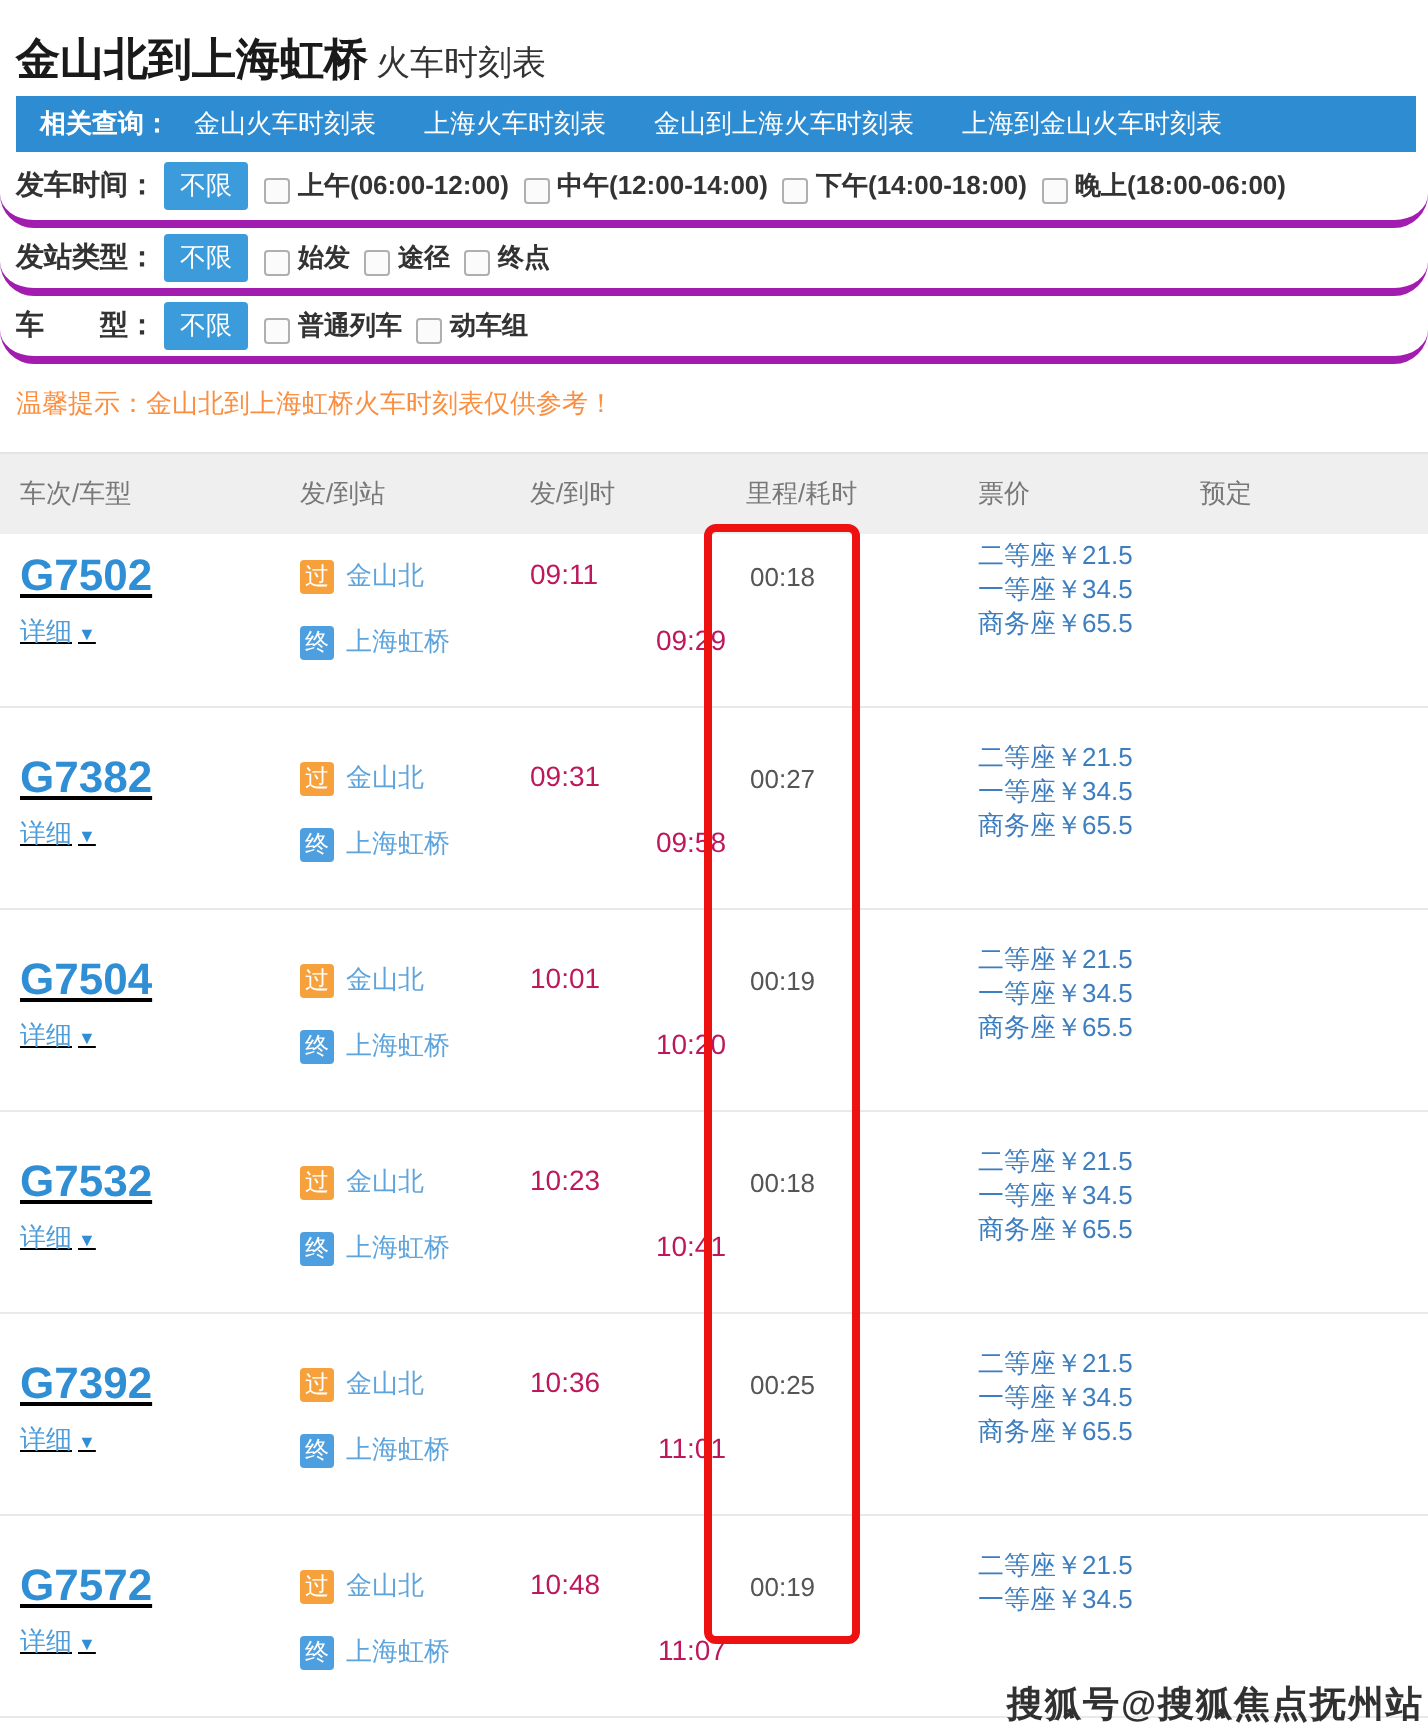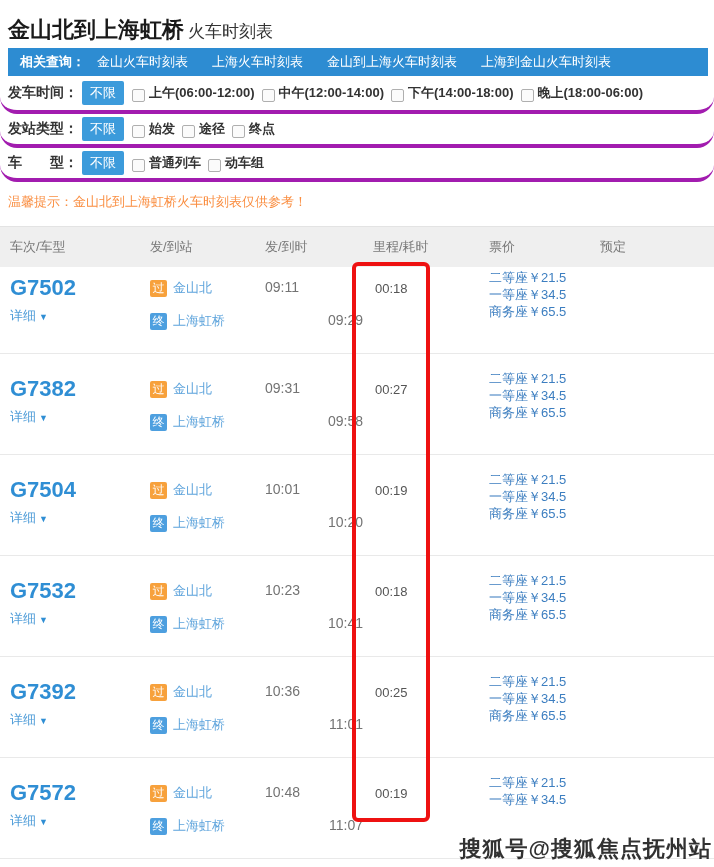--- a/index.html
+++ b/index.html
@@ -42,40 +42,40 @@
   .notice{position:absolute;top:193px;left:8px;font-size:13px;color:var(--notice-orange);}
 
   .grid-cols{display:grid;grid-template-columns:140px 115px 108px 116px 111px 1fr;}
   .thead{position:absolute;top:226px;left:0;width:714px;height:41px;background:#EFEFEF;
     border-top:1px solid #E3E3E3;align-items:center;font-size:13px;color:#787878;}
   .thead>div{padding-left:10px;}
 
   #rows{position:absolute;top:253px;left:0;width:714px;}
   .row{height:101px;border-bottom:1px solid #E9E9E9;}
   .cell{padding-left:10px;}
-  .c-train{padding-top:22px;}
+  .c-train{padding-top:22px;text-decoration:underline;}
   .train-no{font-size:22px;font-weight:bold;color:var(--train-blue);cursor:pointer;}
   .detail{font-size:13px;color:#4E9CD8;margin-top:6px;cursor:pointer;}
   .caret{font-size:9px;margin-left:3px;color:var(--train-blue);}
   .c-stations{padding-top:25px;}
   .st-line{height:20px;display:flex;align-items:center;}
   .st-line + .st-line{margin-top:13px;}
   .badge{width:17px;height:17px;border-radius:2px;color:#fff;font-size:12px;flex:none;
     display:flex;align-items:center;justify-content:center;margin-right:6px;}
   .badge-pass{background:var(--badge-orange);}
   .badge-end{background:var(--badge-terminal-blue);}
   .st-name{color:var(--station-blue);font-size:13px;cursor:pointer;text-decoration:none;}
-  .c-times{padding-top:26px;font-size:14px;color:#737373;}
+  .c-times{padding-top:26px;font-size:14px;color:#be185d;}
   .time + .time{margin-top:17px;text-align:right;}
   .c-duration{padding-top:28px;padding-left:12px;font-size:13px;color:#555;}
   .c-prices{padding-top:16px;font-size:13px;color:var(--price-blue);line-height:17px;}
 
   .highlight-box{position:absolute;left:352px;top:262px;width:78px;height:560px;
     border:4px solid var(--highlight-red);border-radius:6px;pointer-events:none;}
-  .watermark{position:absolute;right:2px;bottom:3px;font-size:22px;font-weight:bold;
+  .watermark{position:absolute;right:2px;bottom:3px;font-size:18px;font-weight:bold;
     color:#151515;letter-spacing:1px;opacity:0.88;}
 </style>
 </head>
 <body>
 
 <div class="page">
 
   <h1>
     <span class="t-strong">金山北到上海虹桥</span><span class="t-rest">火车时刻表</span>
   </h1>

